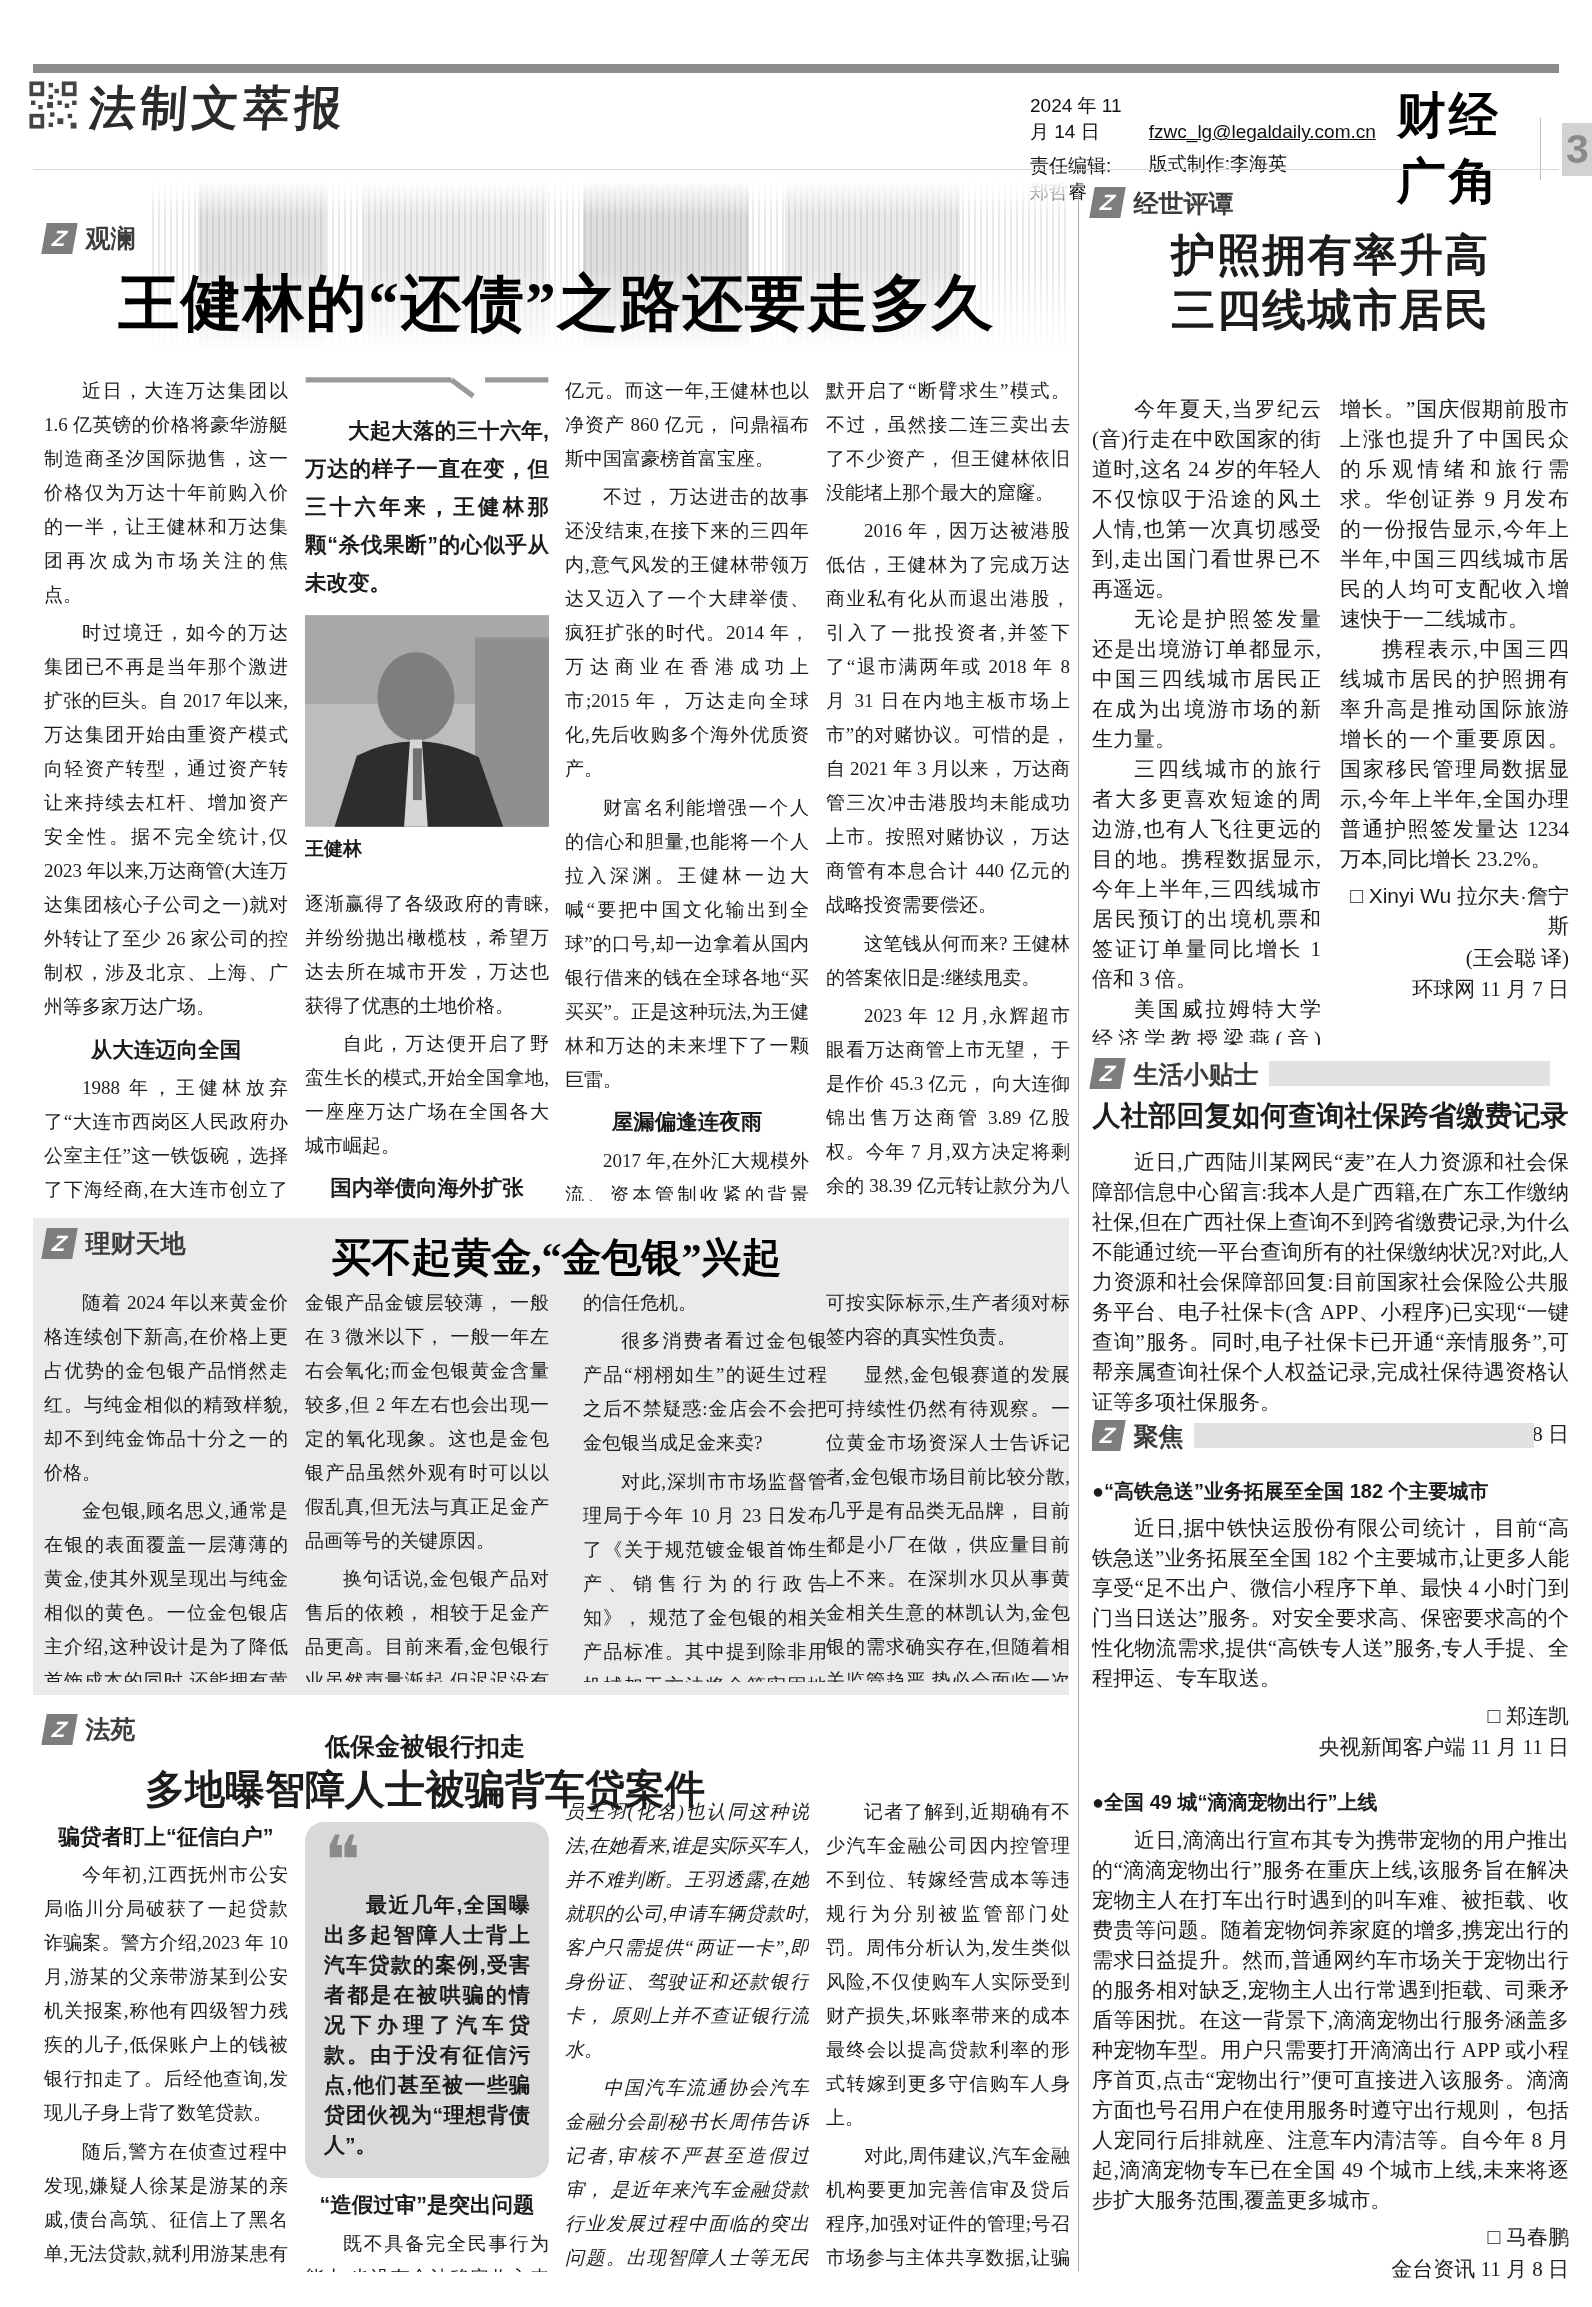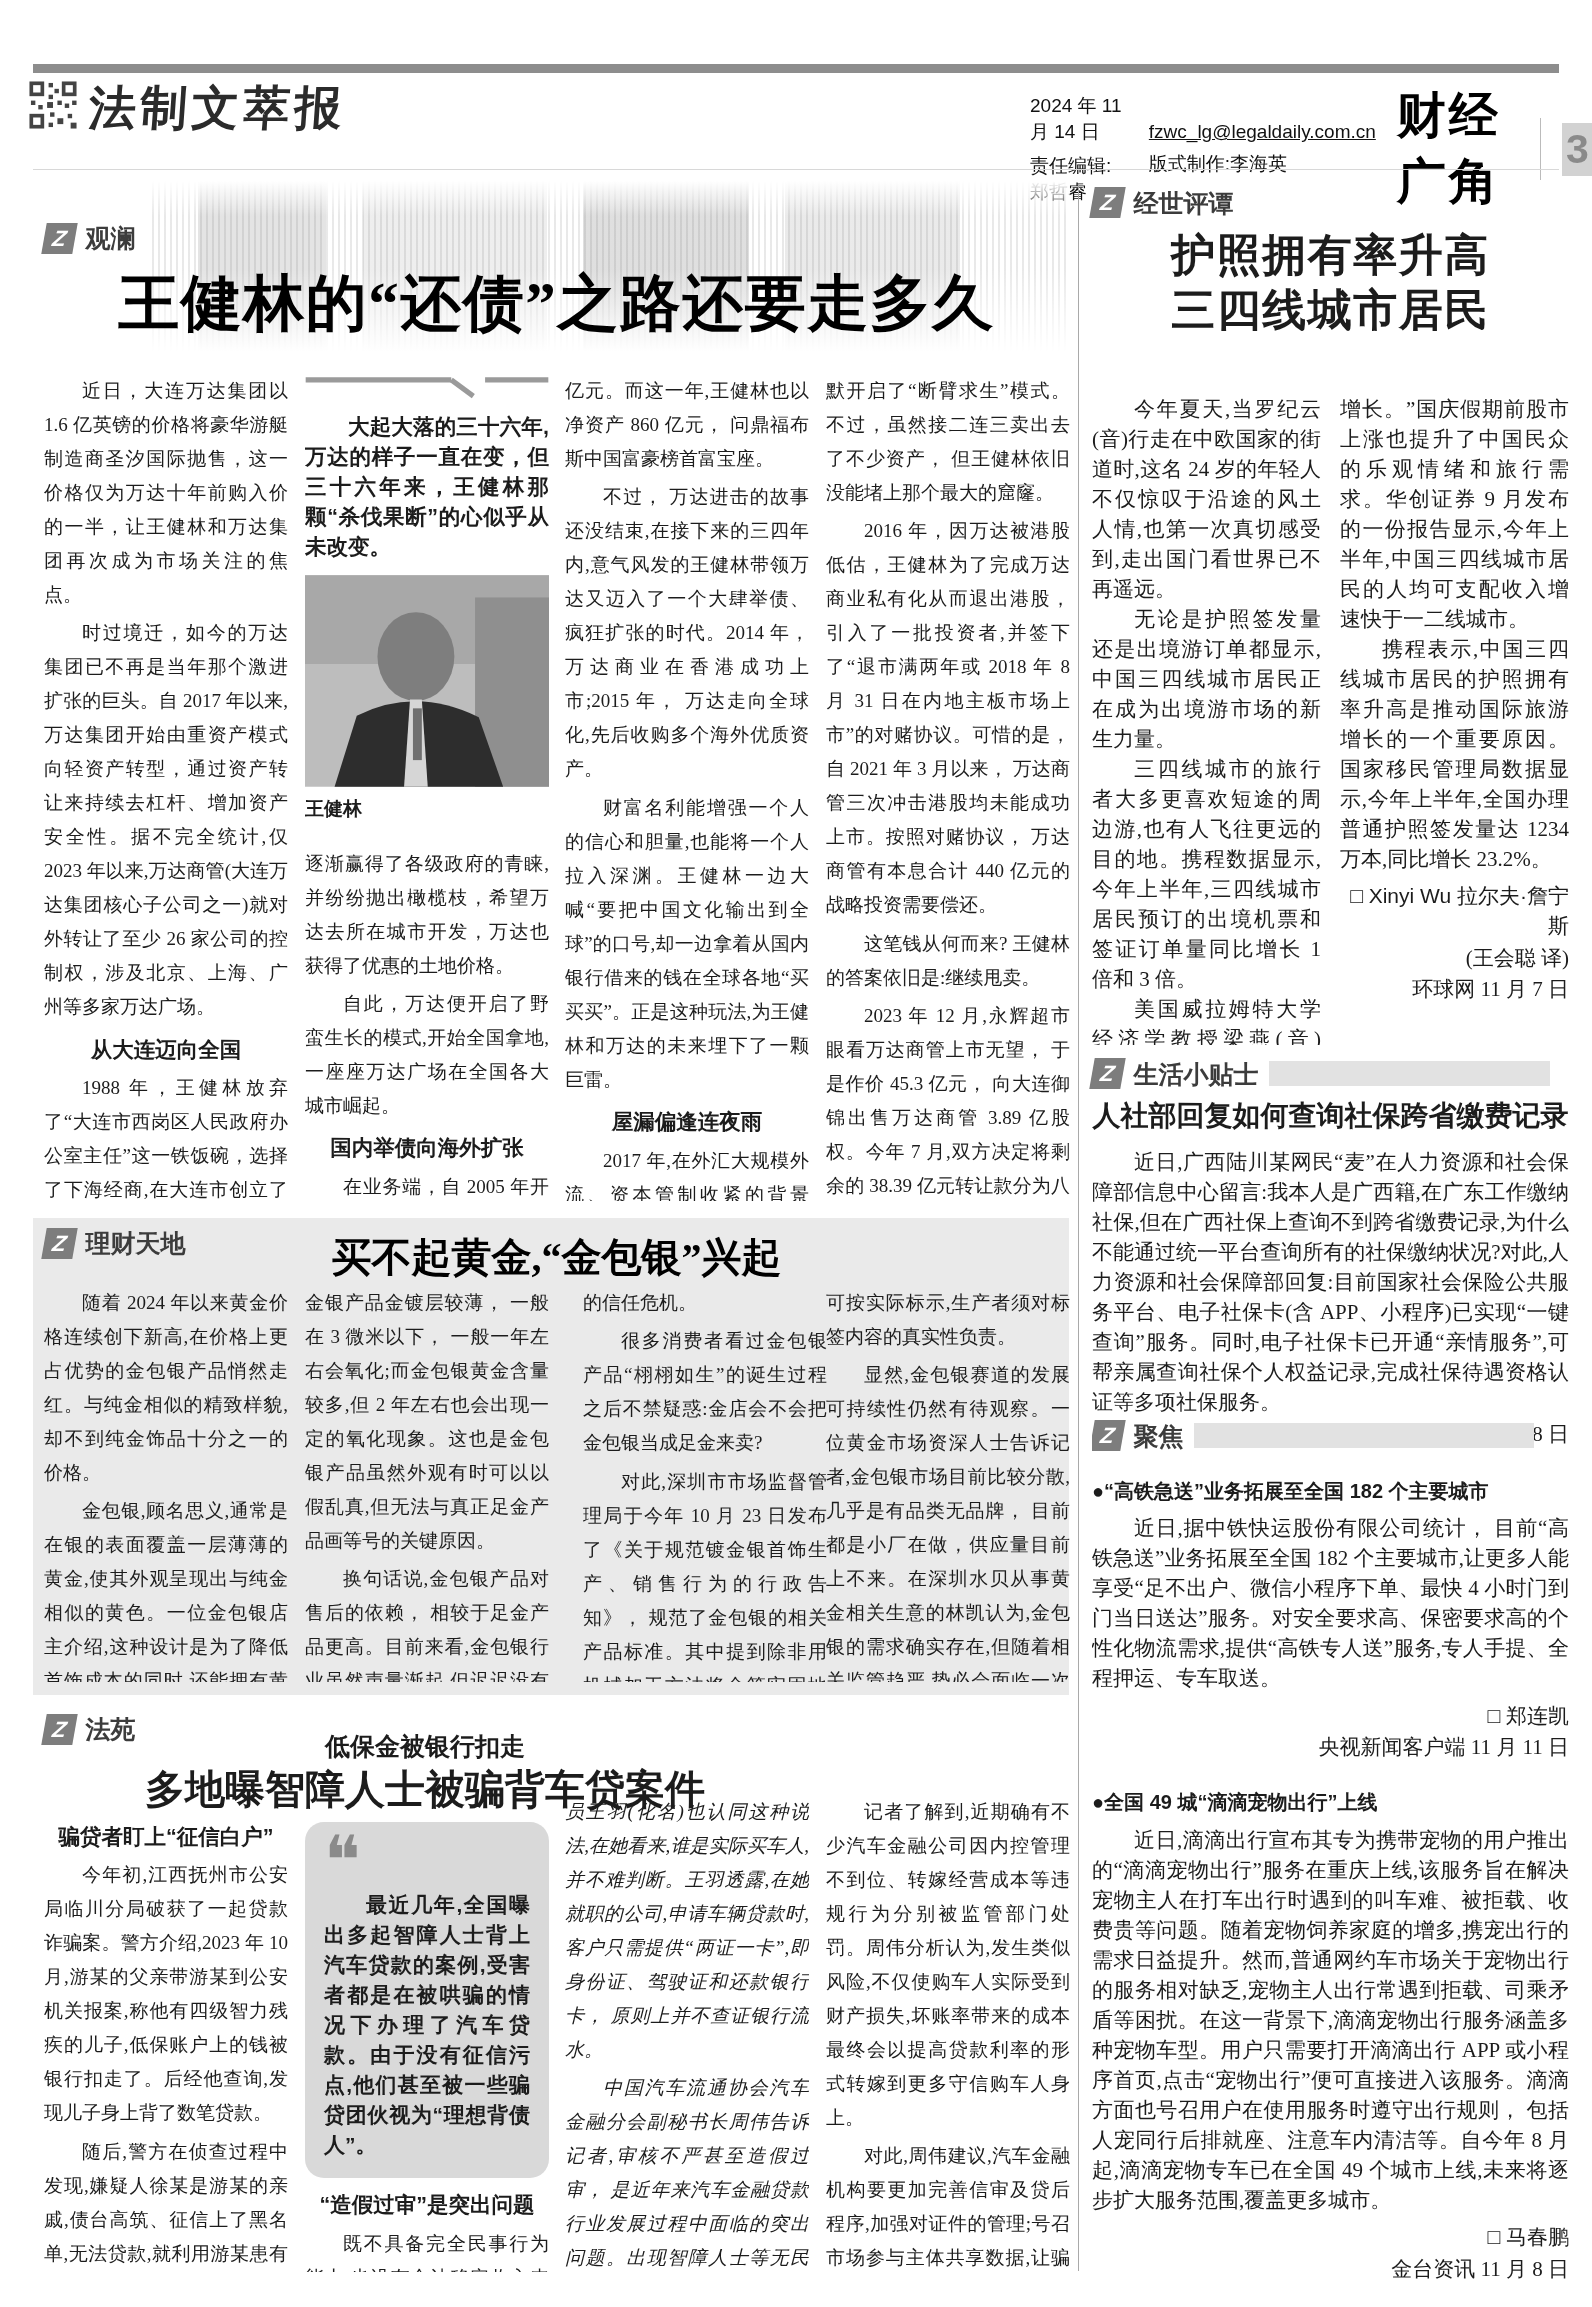--- a/index.html
+++ b/index.html
@@ -38,21 +38,21 @@
   .backdrop{position:absolute;left:152px;top:181px;width:918px;height:176px;
     background:
       linear-gradient(to bottom, rgba(255,255,255,0) 50%, #fff 97%),
       linear-gradient(to top, rgba(255,255,255,0) 80%, #fff 100%),
       repeating-linear-gradient(90deg, rgba(105,105,105,.15) 0 2.2px, transparent 2.2px 6px),
       linear-gradient(90deg, transparent 0 5%, rgba(120,120,120,.20) 5% 19%, transparent 19% 23%,
         rgba(150,150,150,.16) 23% 43%, transparent 43% 47%, rgba(110,110,110,.22) 47% 65%,
         transparent 65% 69%, rgba(140,140,140,.18) 69% 88%, transparent 88%);}
   .main-head{position:absolute;left:44px;top:263px;width:1025px;margin:0;text-align:center;
              font-size:61px;font-weight:900;letter-spacing:1.5px;color:#000;}
-  .pquote{font-family:"Liberation Sans",sans-serif;font-size:21.5px;line-height:30px;font-weight:700;
+  .pquote{font-family:"Liberation Sans",sans-serif;font-size:21.5px;line-height:38px;font-weight:700;
           text-indent:2em;margin:9px 0 13.3px 0;}
   .photo-cap{font-family:"Liberation Sans",sans-serif;font-size:19px;font-weight:700;margin:4.4px 0 0 0;}
   
   .licai-panel{position:absolute;left:33px;top:1218px;width:1036px;height:477px;background:#eaeaea;}
   .licai-head{position:absolute;left:44px;top:1230px;width:1025px;margin:0;text-align:center;
               font-size:40px;font-weight:900;color:#000;}
   
   .kicker{position:absolute;left:44px;top:1730px;width:762px;margin:0;text-align:center;
           font-family:"Liberation Sans",sans-serif;font-size:25px;font-weight:700;}
   .fy-head{position:absolute;left:44px;top:1762px;width:762px;margin:0;text-align:center;

